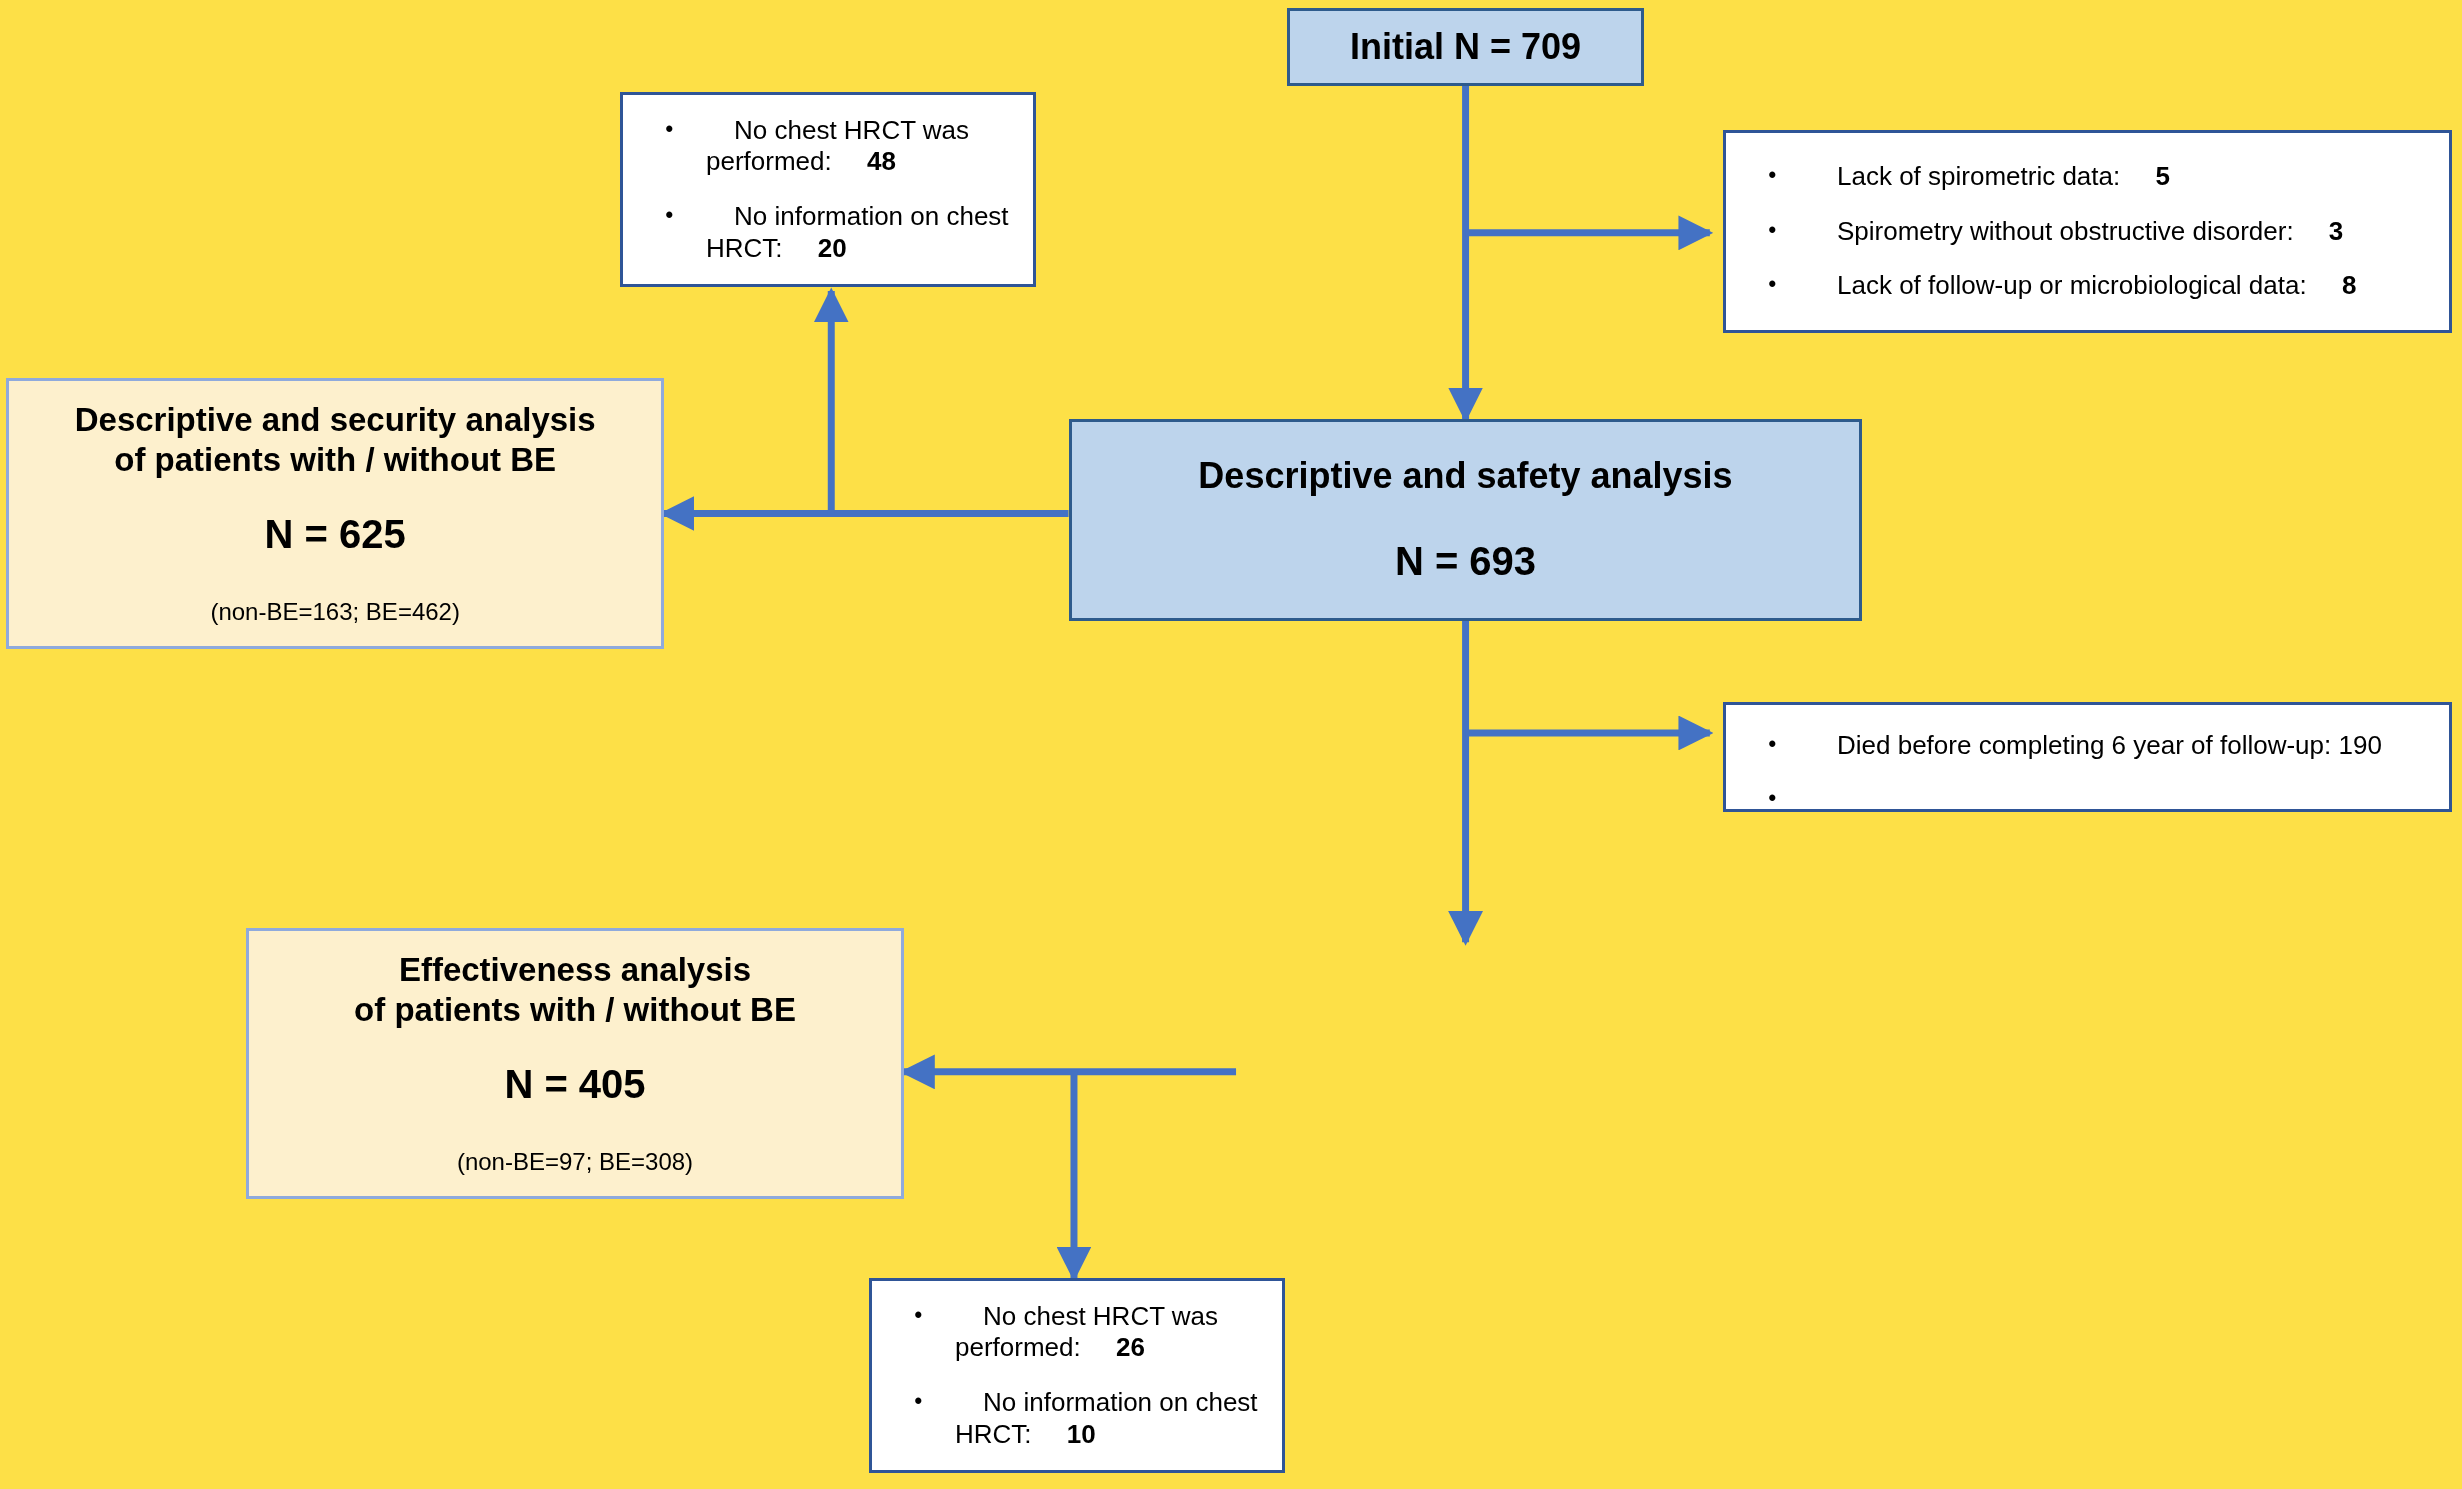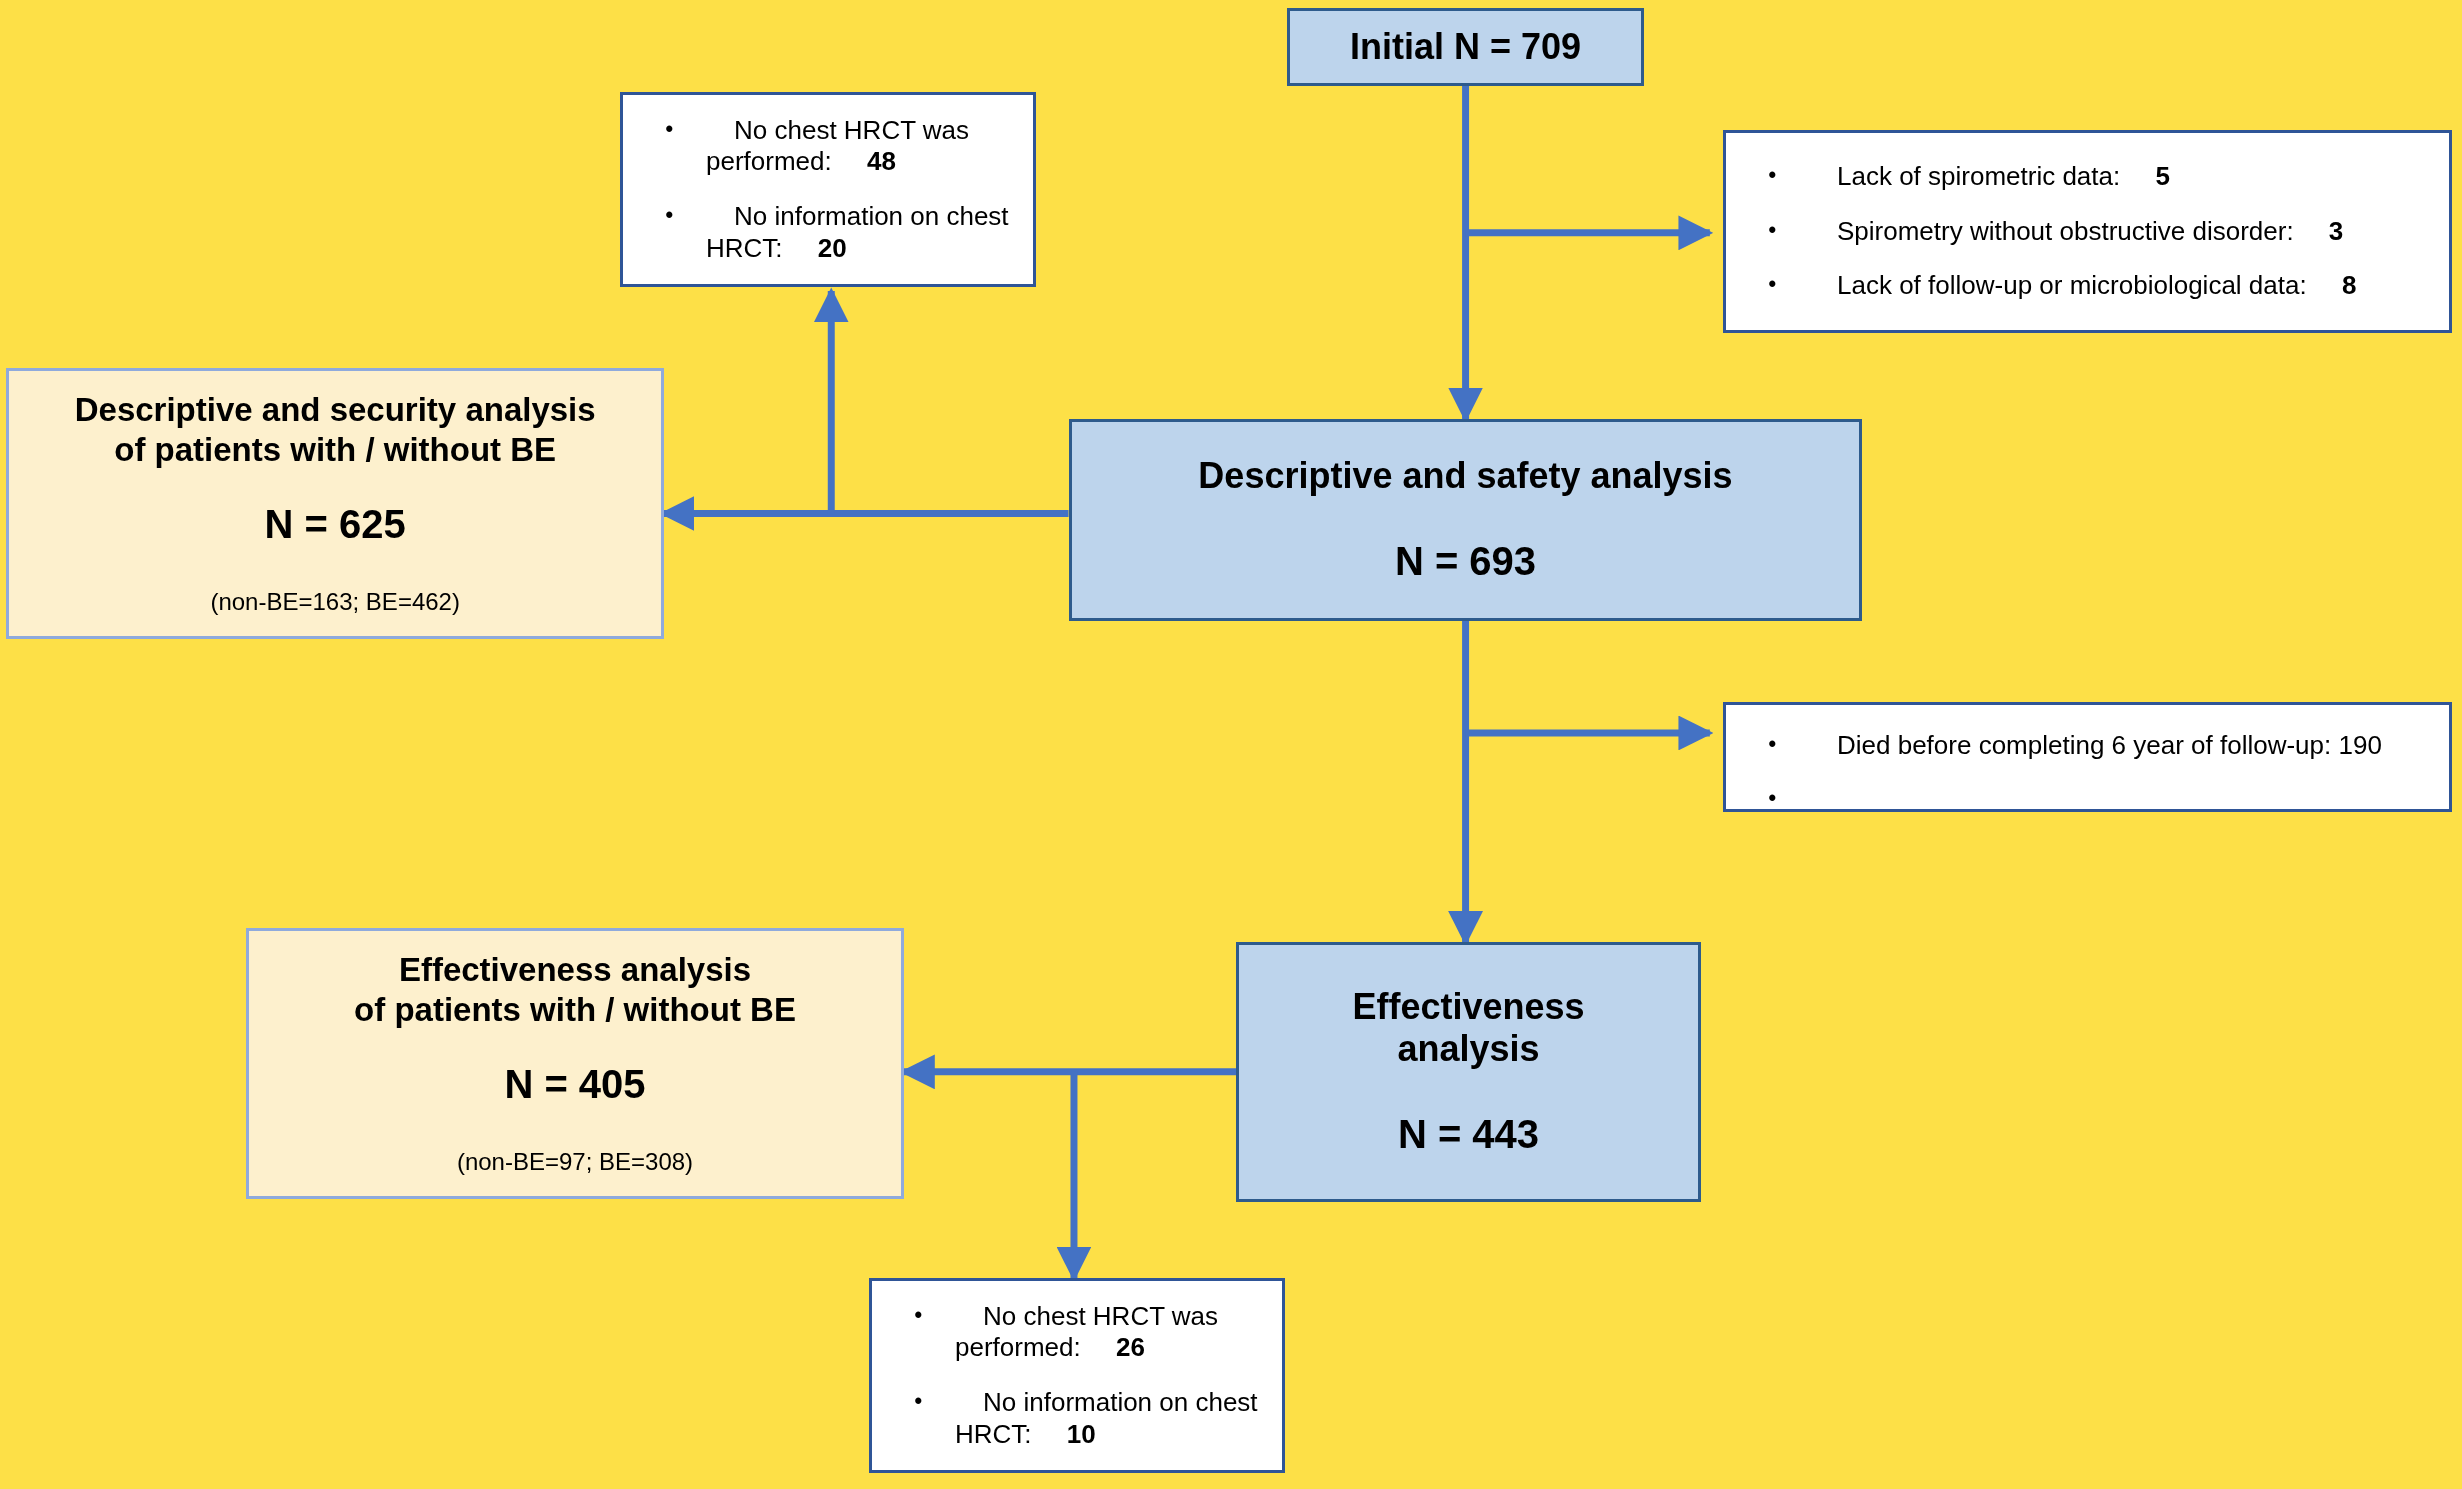--- a/index.html
+++ b/index.html
@@ -185,21 +185,21 @@
         <span class="bullet">•</span>
         <span class="t-bullet">Spirometry without obstructive disorder: </span><span class="t-bullet num">3</span>
       </li>
       <li>
         <span class="bullet">•</span>
         <span class="t-bullet">Lack of follow-up or microbiological data: </span><span class="t-bullet num">8</span>
       </li>
     </ul>
   </div>
 
-  <div class="node box-yellow" style="left:6.2px; top:368px; width:658px; height:271px;">
+  <div class="node box-yellow" style="left:6.2px; top:378px; width:658px; height:271px;">
     <div class="line t-sub">Descriptive and security analysis</div>
     <div class="line t-sub">of patients with / without BE</div>
     <div class="gap-md"></div>
     <div class="line t-n">N = 625</div>
     <div class="gap-lg"></div>
     <div class="line t-paren">(non-BE=163; BE=462)</div>
   </div>
 
   <div class="node box-blue" style="left:1069px; top:419px; width:793px; height:202px;">
     <div class="line t-title">Descriptive and safety analysis</div>
@@ -221,26 +221,20 @@
 
   <div class="node box-yellow" style="left:246px; top:928px; width:658px; height:271px;">
     <div class="line t-sub">Effectiveness analysis</div>
     <div class="line t-sub">of patients with / without BE</div>
     <div class="gap-md"></div>
     <div class="line t-n">N = 405</div>
     <div class="gap-lg"></div>
     <div class="line t-paren">(non-BE=97; BE=308)</div>
   </div>
 
-  <div class="node box-blue" style="left:1236px; top:942px; width:465px; height:260px;">
-    <div class="line t-title">Effectiveness</div>
-    <div class="line t-title">analysis</div>
-    <div class="gap-lg"></div>
-    <div class="line t-n">N = 443</div>
-  </div>
 
   <div class="node box-white" style="left:869px; top:1278px; width:416px; height:195px;">
     <ul>
       <li>
         <span class="bullet">•</span>
         <span class="t-bullet">No chest HRCT was performed: </span><span class="t-bullet num">26</span>
       </li>
       <li>
         <span class="bullet">•</span>
         <span class="t-bullet">No information on chest HRCT: </span><span class="t-bullet num">10</span>

